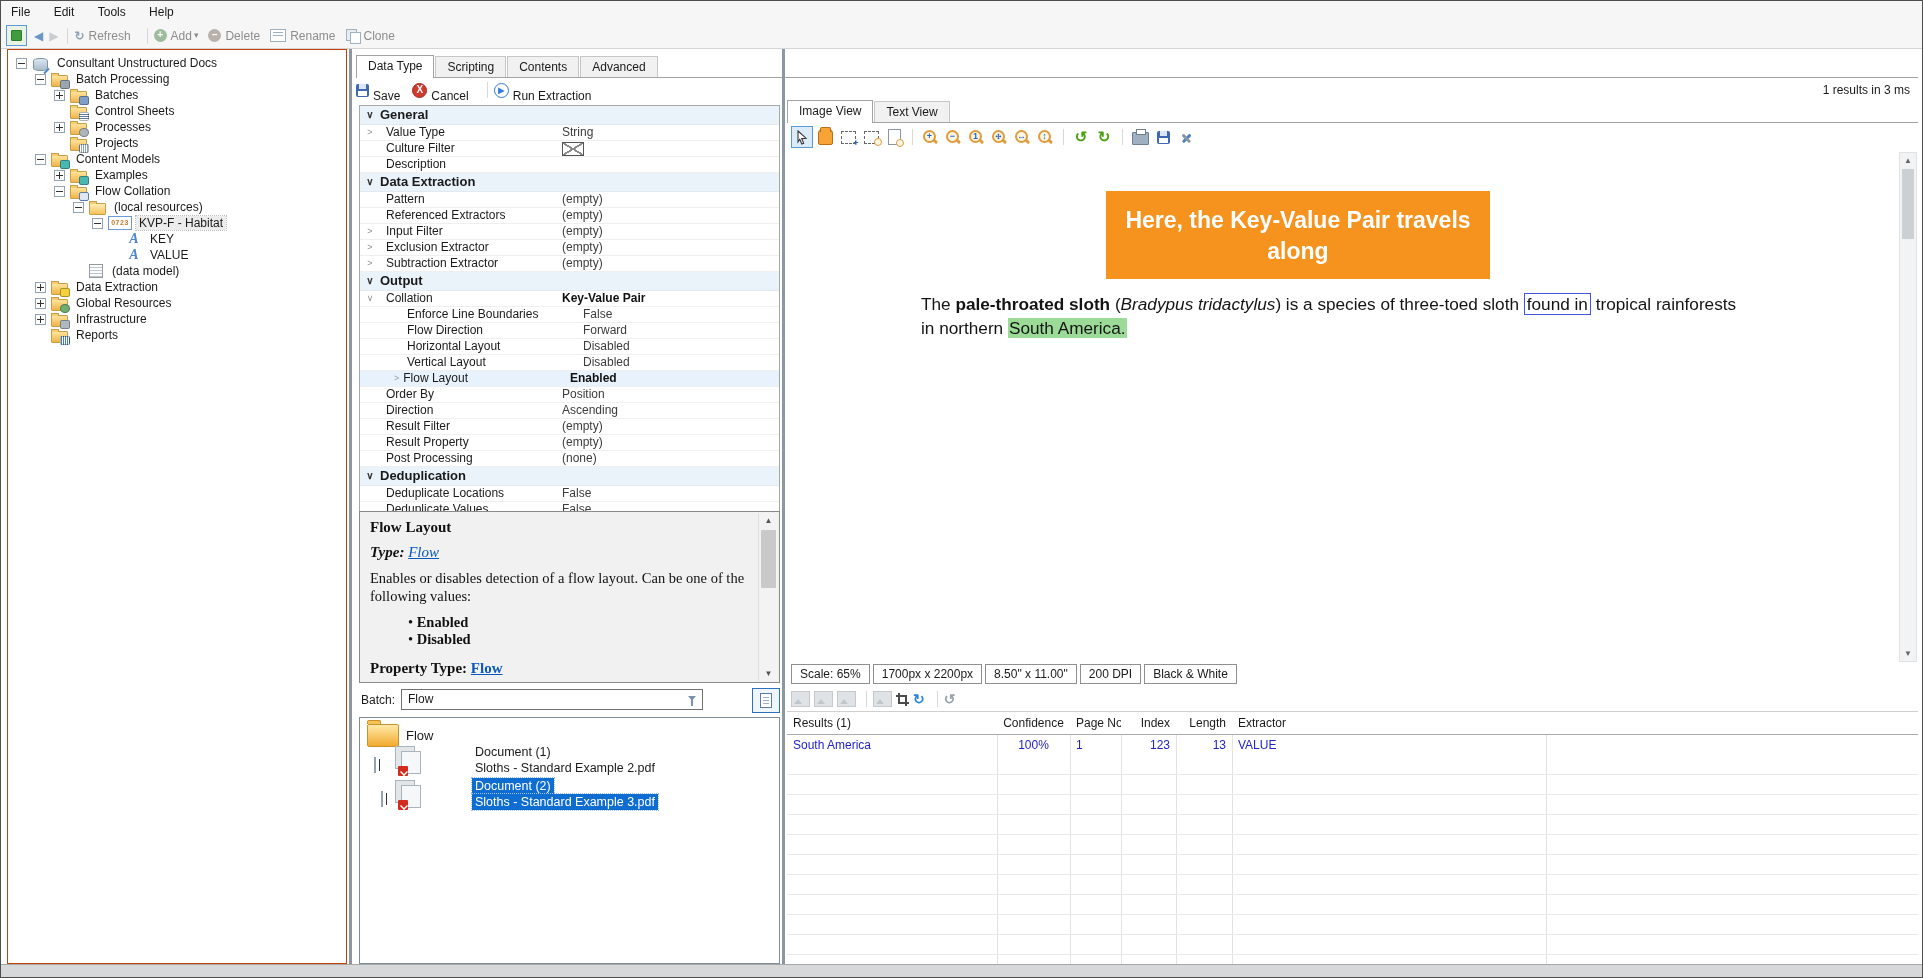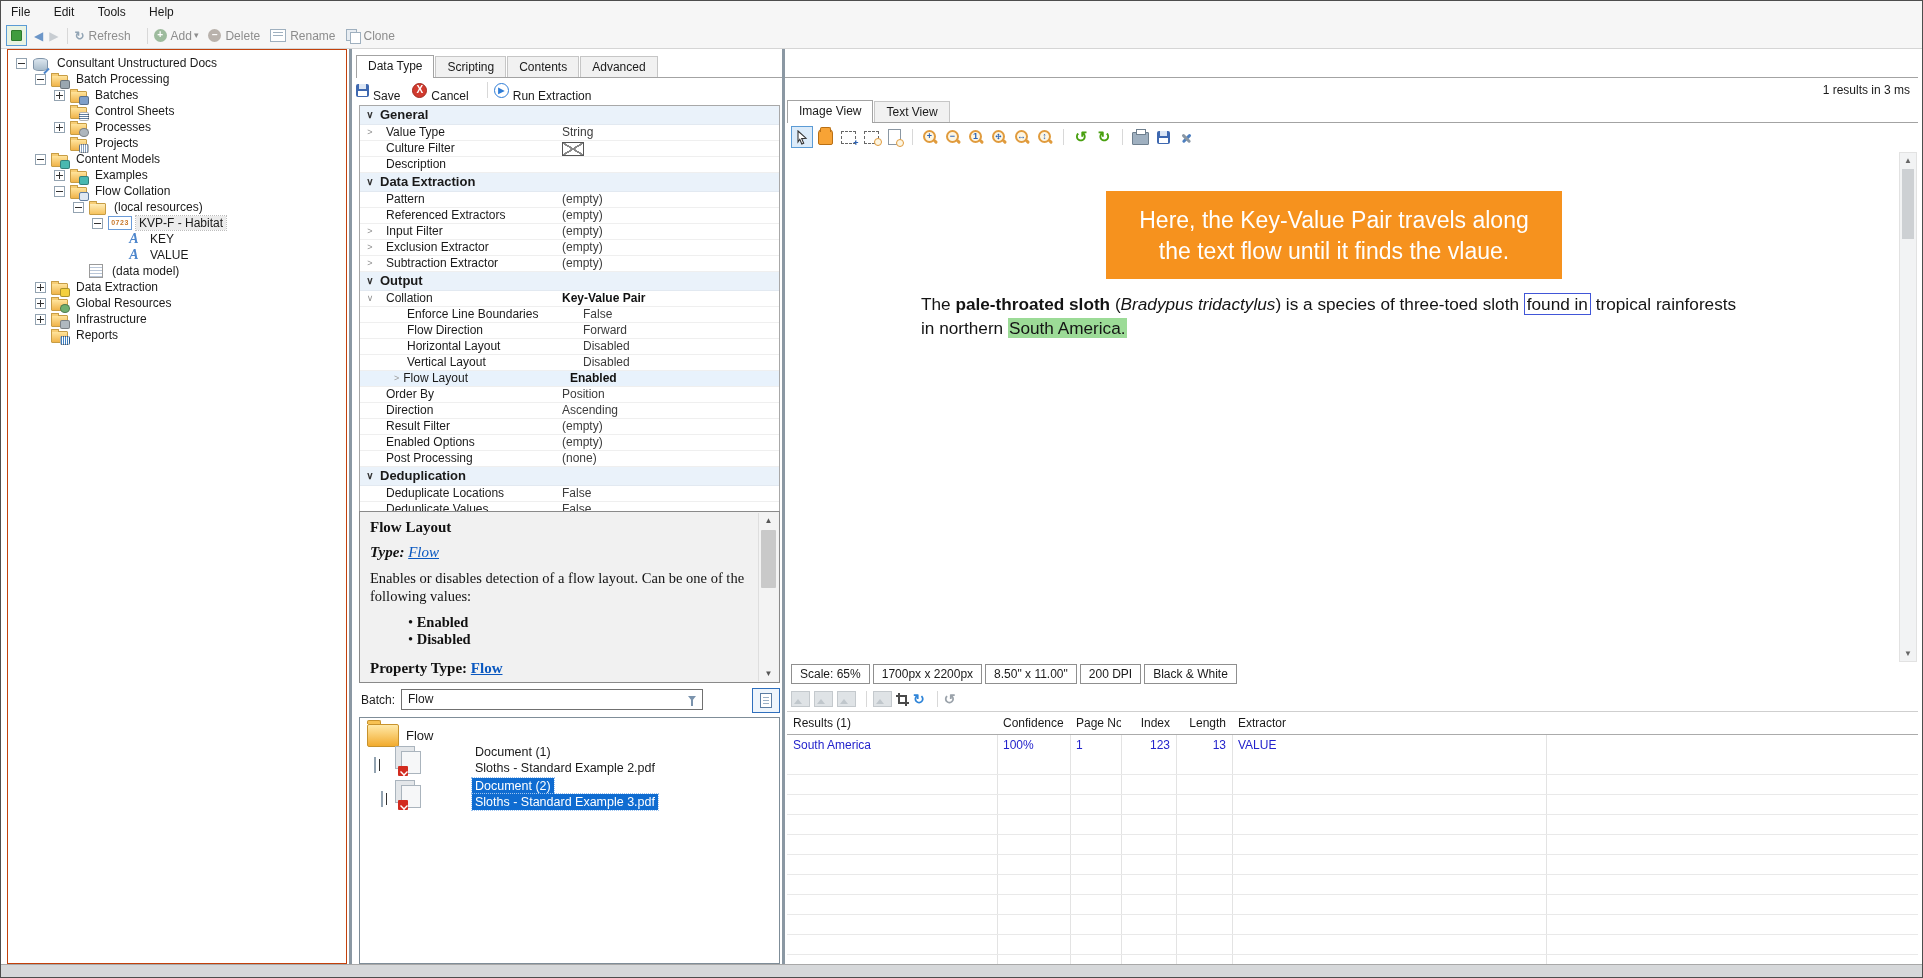--- a/index.html
+++ b/index.html
@@ -129,21 +129,21 @@
   .hand{width:13px;height:14px;background:#f7a335;border:1px solid #b96f14;border-radius:4px 4px 2px 2px;position:relative;}
   .hand:before{content:"";position:absolute;top:-3px;left:1px;width:9px;height:4px;background:#f7a335;border:1px solid #b96f14;border-bottom:none;border-radius:2px 2px 0 0;}
   .grn{color:#49a010;font-size:15px;font-weight:bold;}
   .printer{width:15px;height:11px;background:#9fb0c0;border:1px solid #6e7f8e;border-radius:1px;position:relative;margin-top:3px;}
   .printer:before{content:"";position:absolute;left:3px;top:-4px;width:8px;height:4px;background:#fff;border:1px solid #6e7f8e;}
   .wrench{position:relative;width:15px;height:15px;}
   .wrench:before{content:"";position:absolute;left:2px;top:7px;width:11px;height:2.5px;background:#4d7fc0;transform:rotate(-45deg);border-radius:2px;}
   .wrench:after{content:"";position:absolute;left:2px;top:7px;width:11px;height:2.5px;background:#8a97a3;transform:rotate(45deg);border-radius:2px;}
 
   #docarea{left:786px;top:150px;right:22px;height:511px;background:#fff;overflow:hidden;}
-  #banner{position:absolute;left:319px;top:40px;width:456px;height:88px;border-radius:0;color:#fff;font-weight:normal;font-size:23px;line-height:31px;text-align:center;padding-top:14px;box-sizing:border-box;background:#F6921E;}
+  #banner{position:absolute;left:319px;top:40px;width:384px;height:88px;border-radius:0;color:#fff;font-weight:bold;font-size:23px;line-height:31px;text-align:center;padding-top:14px;box-sizing:border-box;background:#F6921E;}
   #paragraph{position:absolute;left:134px;top:141px;width:824px;font-size:17.2px;line-height:24px;color:#141414;}
   #paragraph .b{font-weight:bold;}
   #paragraph .i{font-style:italic;}
   #paragraph .boxed{border:1px solid #4156D8;padding:0 2px;}
   #paragraph .hl{background:#9CDB97;padding:0 1px;}
   #vscroll{left:1898px;top:151px;width:18px;height:510px;background:#f2f3f4;border:1px solid #e2e2e2;box-sizing:border-box;}
 
   #statusrow{left:790px;top:662px;height:22px;display:flex;align-items:center;}
   .scell{border:1px solid #8f8f8f;background:#fff;padding:2px 8px;margin-right:3px;white-space:nowrap;}
   #toolbar2{left:790px;top:688px;height:20px;display:flex;align-items:center;}
@@ -153,21 +153,21 @@
   .crop:before{content:"";position:absolute;left:2px;top:0;width:9px;height:9px;border-left:2px solid #4a4a4a;border-bottom:2px solid #4a4a4a;}
   .crop:after{content:"";position:absolute;left:0;top:2px;width:9px;height:9px;border-right:2px solid #4a4a4a;border-top:2px solid #4a4a4a;}
 
   
   #rtable{left:786px;top:710px;right:4px;bottom:13px;border-top:1px solid #cfcfcf;background:#fff;overflow:hidden;}
   .rt-vline{position:absolute;top:0;bottom:0;width:1px;background:#e3e3e3;}
   .rt-fill{position:absolute;left:0;right:0;top:43px;bottom:0;background:repeating-linear-gradient(to bottom,transparent 0 19px,#e9e9e9 19px 20px);}
   .rt-head{position:relative;display:flex;height:22px;align-items:center;border-bottom:1px solid #ababab;background:#fff;}
   .rt-row{position:relative;display:flex;height:20px;align-items:center;color:#2323CC;}
   .rc{padding:0 6px;box-sizing:border-box;white-space:nowrap;overflow:hidden;}
-  .c0{width:210px;} .c1{width:73px;text-align:left;} .c2{width:51px;} .c3{width:55px;text-align:right;} .c4{width:56px;text-align:right;} .c5{width:314px;}
+  .c0{width:210px;} .c1{width:73px;text-align:center;} .c2{width:51px;} .c3{width:55px;text-align:right;} .c4{width:56px;text-align:right;} .c5{width:314px;}
 
   #bottomstrip{left:0;bottom:0;right:0;height:12px;background:#d6d8da;border-top:1px solid #a8a8a8;}
 </style>
 </head>
 <body>
 
 <div id="win">
 
   <div id="menubar" class="abs">
     <span class="menu-item">File</span>
@@ -466,21 +466,21 @@
         <span class="pg-name">Direction</span>
         <span class="pg-val">Ascending</span>
       </div>
     <div class="pg-row">
         <span class="pg-gutter"></span>
         <span class="pg-name">Result Filter</span>
         <span class="pg-val">(empty)</span>
       </div>
     <div class="pg-row">
         <span class="pg-gutter"></span>
-        <span class="pg-name">Enabled Options</span>
+        <span class="pg-name">Result Property</span>
         <span class="pg-val">(empty)</span>
       </div>
     <div class="pg-row">
         <span class="pg-gutter"></span>
         <span class="pg-name">Post Processing</span>
         <span class="pg-val">(none)</span>
       </div>
     <div class="pg-cat">
         <span class="pg-gutter">∨</span>
         <span>Deduplication</span>
@@ -626,21 +626,20 @@
         <span class="ic-save"></span>
       </span>
     <span class="vt">
         <span class="wrench"></span>
       </span>
   </div>
 
   <div id="docarea" class="abs">
     <div id="banner">
       <span style="display:block;">Here, the Key-Value Pair travels along</span>
-      <span style="display:block;">the text flow until it finds the vlaue.</span>
     </div>
     <div id="paragraph"><span>The </span><span class="b">pale-throated sloth</span><span> (</span><span class="i">Bradypus tridactylus</span><span>) is a species of three-toed sloth </span><span class="boxed">found in</span><span> tropical rainforests in northern </span><span class="hl">South America.</span></div>
   </div>
   <div id="vscroll" class="abs">
     <div class="ar" style="position:absolute;left:0;right:0;height:15px;color:#666;font-size:8px;text-align:center;line-height:15px;">▲</div>
     <div style="position:absolute;left:2px;right:2px;top:16px;height:70px;background:#cdd0d3;"></div>
     <div style="position:absolute;left:0;right:0;bottom:0;height:15px;color:#666;font-size:8px;text-align:center;line-height:15px;">▼</div>
   </div>
 
   <div id="statusrow" class="abs">

